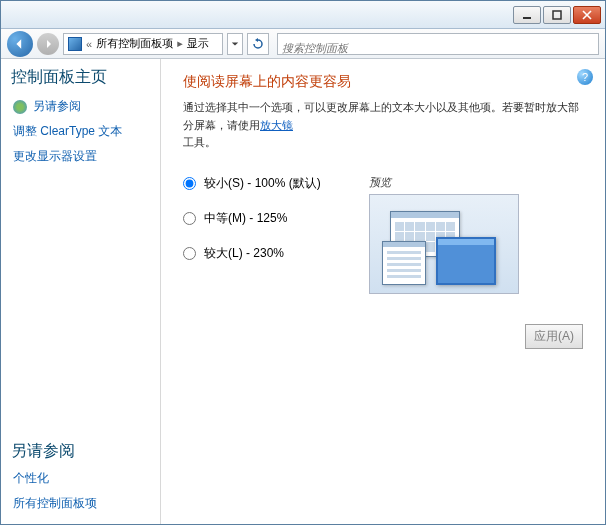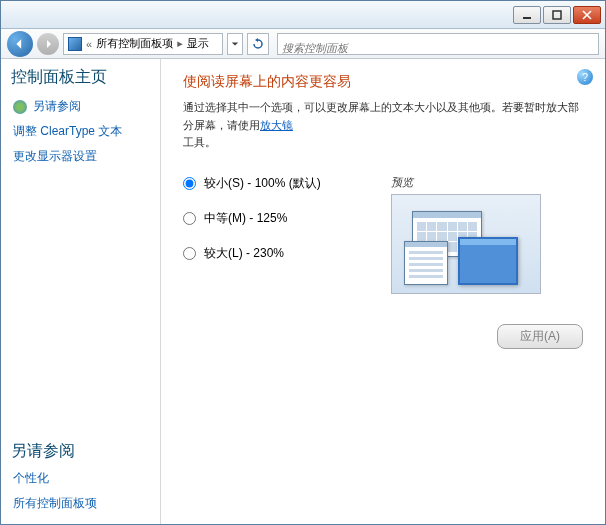--- a/index.html
+++ b/index.html
@@ -26,39 +26,39 @@
 .sidebar-link { color: #1060b0; font-size: 12px; padding: 4px 2px; cursor: pointer; display: flex; align-items: center; gap: 6px; }
 .sidebar-link.boxed { border: 2px solid #d04030; padding: 3px 4px; margin: 2px 0 6px 0; display: inline-block; }
 .sidebar-link.with-icon::before { content: ""; width: 14px; height: 14px; background: radial-gradient(circle, #80c060 30%, #4090d0); border-radius: 50%; display: inline-block; }
 .sidebar-spacer { flex: 1; }
 .sidebar-footer .sidebar-heading { margin-bottom: 4px; }
 .main { flex: 1; padding: 14px 22px; position: relative; }
 .help-icon { position: absolute; top: 10px; right: 12px; width: 16px; height: 16px; border-radius: 50%; background: radial-gradient(circle at 30% 30%, #a0d8ff, #2080d0); color: #fff; font-size: 11px; display: flex; align-items: center; justify-content: center; cursor: pointer; }
 .main-title { color: #c2410c; font-size: 14px; margin-bottom: 8px; }
 .main-desc { font-size: 11px; color: #303030; line-height: 1.6; margin-bottom: 20px; }
 .main-desc a { color: #1060c0; text-decoration: underline; cursor: pointer; }
-.options-row { display: flex; gap: 38px; margin-top: 23px; }
+.options-row { display: flex; gap: 16px; margin-top: 23px; }
 .options { flex: 0 0 170px; }
 .radio-row { display: flex; align-items: center; gap: 8px; margin-bottom: 18px; font-size: 12px; }
 .radio-row input { cursor: pointer; }
 .preview-section { flex: 1; }
 .preview-label { font-size: 11px; color: #404040; margin-bottom: 4px; font-style: italic; }
 .preview-box { width: 150px; height: 100px; border: 1px solid #b0b8c8; background: linear-gradient(to bottom, #e8f0f8, #d0e0f0); position: relative; padding: 8px; }
 .pv-win1 { position: absolute; left: 20px; top: 16px; width: 70px; height: 46px; background: #fff; border: 1px solid #6080a0; box-shadow: 1px 1px 3px rgba(0,0,0,0.2); }
 .pv-win1::before { content: ""; position: absolute; left: 0; top: 0; right: 0; height: 6px; background: #b0c8e0; }
 .pv-win1-grid { position: absolute; left: 4px; top: 10px; right: 4px; bottom: 4px; display: grid; grid-template-columns: repeat(6, 1fr); grid-template-rows: repeat(3, 1fr); gap: 1px; }
 .pv-win1-grid span { background: #c8d8e8; }
 .pv-win2 { position: absolute; left: 12px; top: 46px; width: 44px; height: 44px; background: #fff; border: 1px solid #6080a0; box-shadow: 1px 1px 3px rgba(0,0,0,0.2); }
 .pv-win2::before { content: ""; position: absolute; left: 0; top: 0; right: 0; height: 5px; background: #b0c8e0; }
 .pv-win2-lines { position: absolute; left: 4px; top: 9px; right: 4px; bottom: 4px; display: flex; flex-direction: column; gap: 3px; }
 .pv-win2-lines span { height: 3px; background: #c8d8e8; }
 .pv-win3 { position: absolute; left: 66px; top: 42px; width: 60px; height: 48px; background: #5090d8; border: 2px solid #3070c0; box-shadow: 1px 1px 4px rgba(0,0,0,0.3); }
 .pv-win3::before { content: ""; position: absolute; left: 0; top: 0; right: 0; height: 6px; background: #80b8f0; }
 .apply-row { text-align: right; margin-top: 30px; }
-.apply-btn { padding: 3px 22px; font-size: 12px; border: 1px solid #a0a0a0; background: linear-gradient(to bottom, #f8f8f8, #e0e0e0); color: #808080; border-radius: 8px; cursor: default; }
+.apply-btn { padding: 3px 8px; font-size: 12px; border: 1px solid #a0a0a0; background: linear-gradient(to bottom, #f8f8f8, #e0e0e0); color: #808080; border-radius: 0; cursor: default; }
 </style>
 </head>
 <body>
 
 <div class="window">
 
   <div class="titlebar">
     <div class="titlebar-btn">
         <svg viewBox="0 0 10 10">
           <rect x="1" y="7" width="8" height="2" fill="#303030"></rect>

